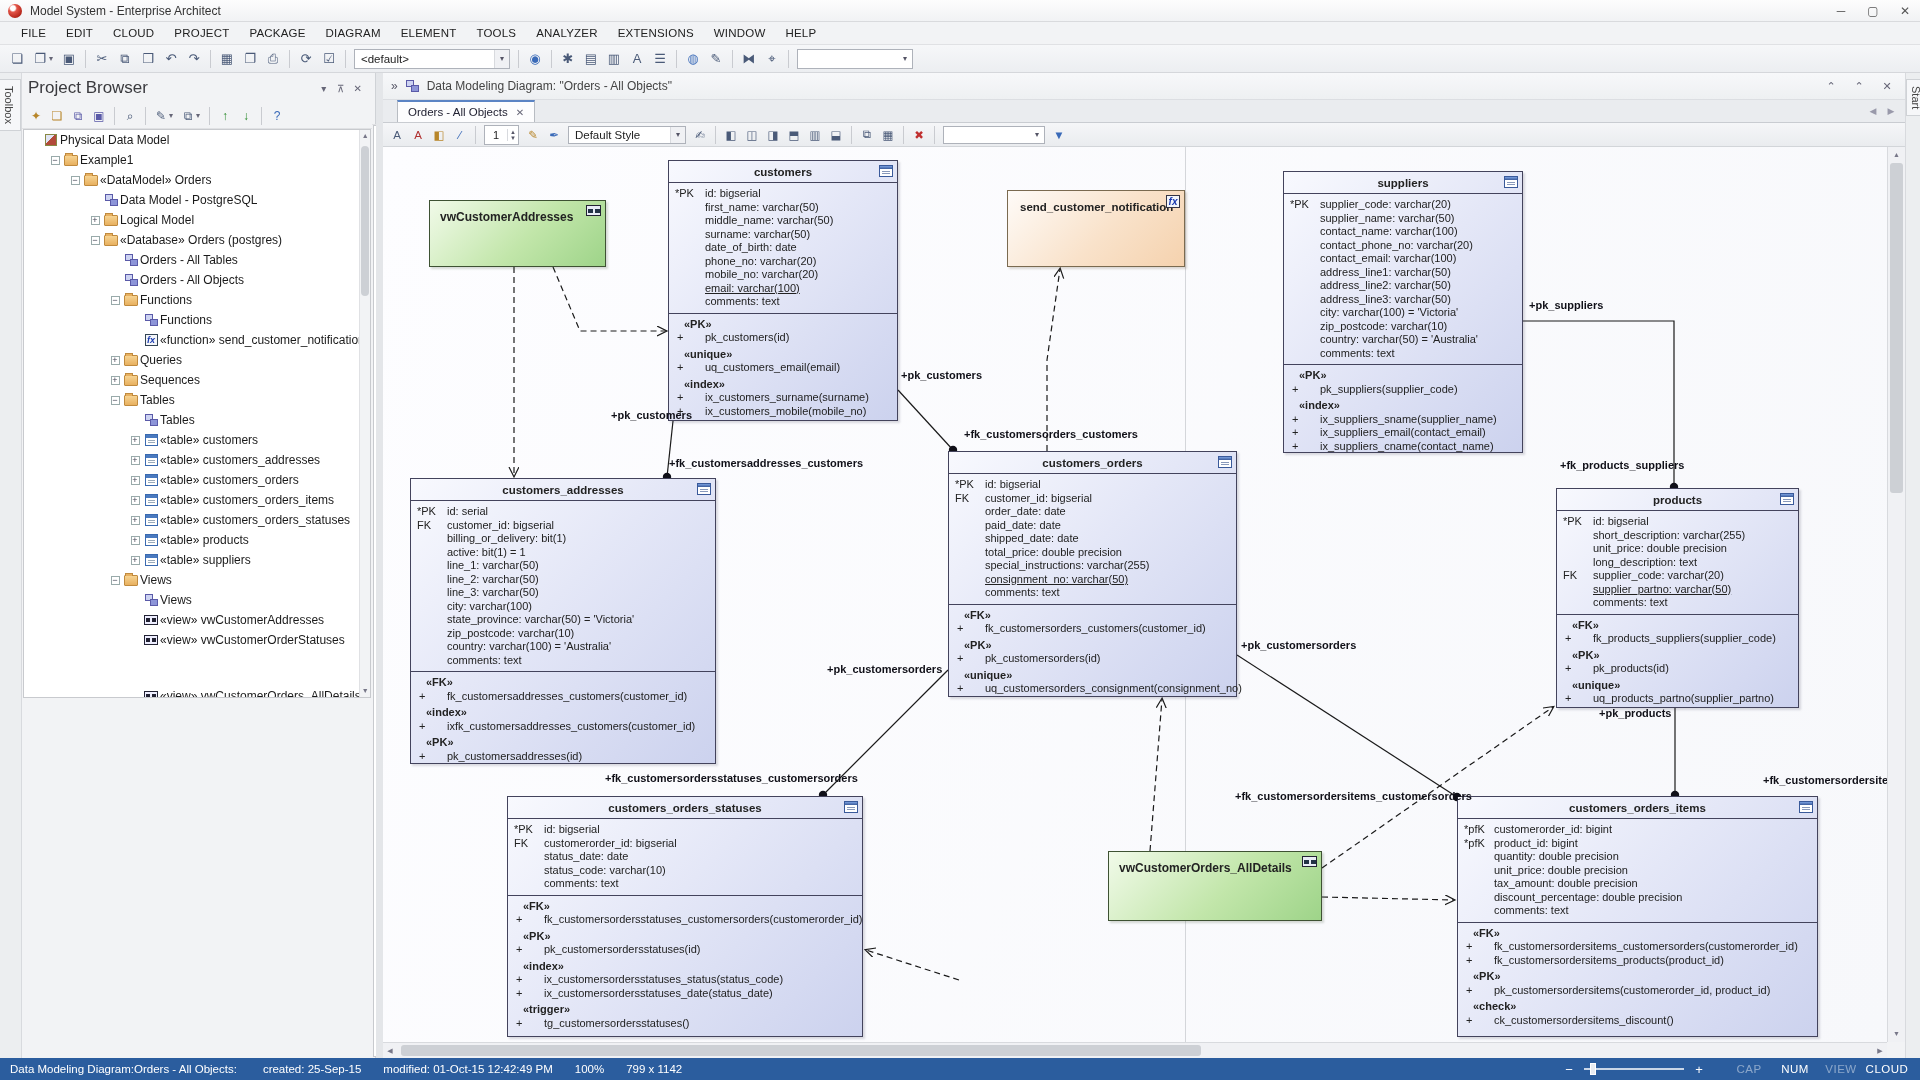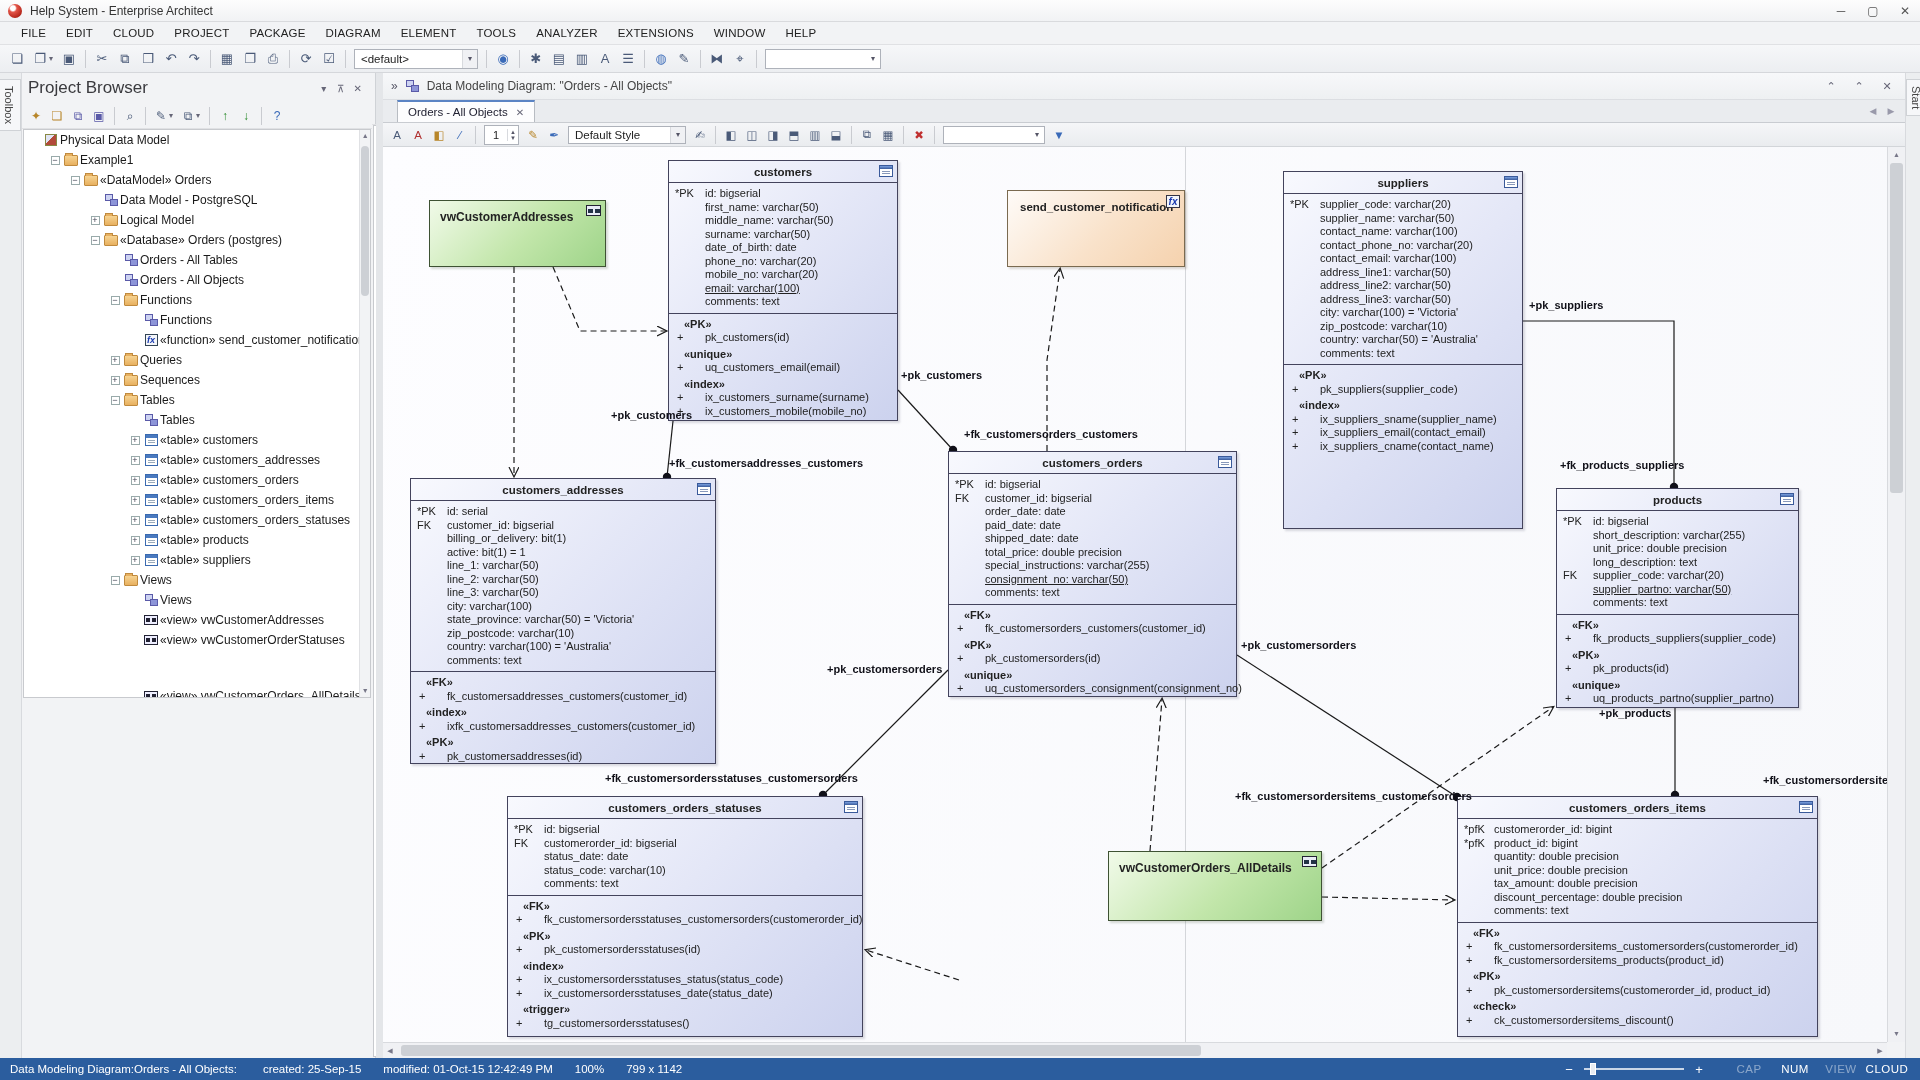--- a/index.html
+++ b/index.html
@@ -126,21 +126,21 @@
   .ztrack{width:100px;height:2px;background:rgba(255,255,255,.75);position:relative;margin:0 6px;}
   .zthumb{position:absolute;left:6px;top:-5px;width:6px;height:12px;background:#e8ecf2;border:1px solid #fff;}
   .lock{width:46px;text-align:center;letter-spacing:.5px;}
   .lock.off{color:rgba(255,255,255,.45);}
 </style>
 </head>
 <body>
 
 <div class="titlebar">
   <span class="appicon"></span>
-  <span class="wtitle">Help System - Enterprise Architect</span>
+  <span class="wtitle">Model System - Enterprise Architect</span>
   <span class="wbtns" id="wbtns">
       <span>─</span>
       <span>▢</span>
       <span>✕</span>
     </span>
 </div>
 
 <div class="menubar" id="menubar">
     <span class="menu-item">FILE</span>
     <span class="menu-item">EDIT</span>
@@ -167,21 +167,21 @@
     <span class="tbtn">↶</span>
     <span class="tbtn">↷</span>
     <span class="tsep"></span>
     <span class="tbtn">▦</span>
     <span class="tbtn">❐</span>
     <span class="tbtn">⎙</span>
     <span class="tsep"></span>
     <span class="tbtn">⟳</span>
     <span class="tbtn">☑</span>
     <span class="tsep"></span>
-    <div class="combo" style="width: 124px;">
+    <div class="combo" style="width: 156px;">
       <span class="cv">&lt;default&gt;</span>
       <span class="ca">▾</span>
     </div>
     <span class="tsep"></span>
     <span class="tbtn" style="color: rgb(58, 106, 184);">◉</span>
     <span class="tsep"></span>
     <span class="tbtn">✱</span>
     <span class="tbtn">▤</span>
     <span class="tbtn">▥</span>
     <span class="tbtn">A</span>
@@ -741,21 +741,21 @@
             </div>
             <div class="ops">
               <div class="op-st">«FK»</div>
               <div class="op-it">fk_customersorders_customers(customer_id)</div>
               <div class="op-st">«PK»</div>
               <div class="op-it">pk_customersorders(id)</div>
               <div class="op-st">«unique»</div>
               <div class="op-it">uq_customersorders_consignment(consignment_no)</div>
             </div>
           </div>
-          <div class="tbl" style="left: 900px; top: 24px; width: 240px; height: 358px;">
+          <div class="tbl" style="left: 900px; top: 24px; width: 240px; height: 282px;">
             <div class="tbl-hd">suppliers<span class="tbl-icon"></span></div>
             <div class="attrs">
               <div class="arow">
                 <span class="pre">*PK</span>
                 <span class="nm">supplier_code: varchar(20)</span>
               </div>
               <div class="arow">
                 <span class="pre"></span>
                 <span class="nm">supplier_name: varchar(50)</span>
               </div>

